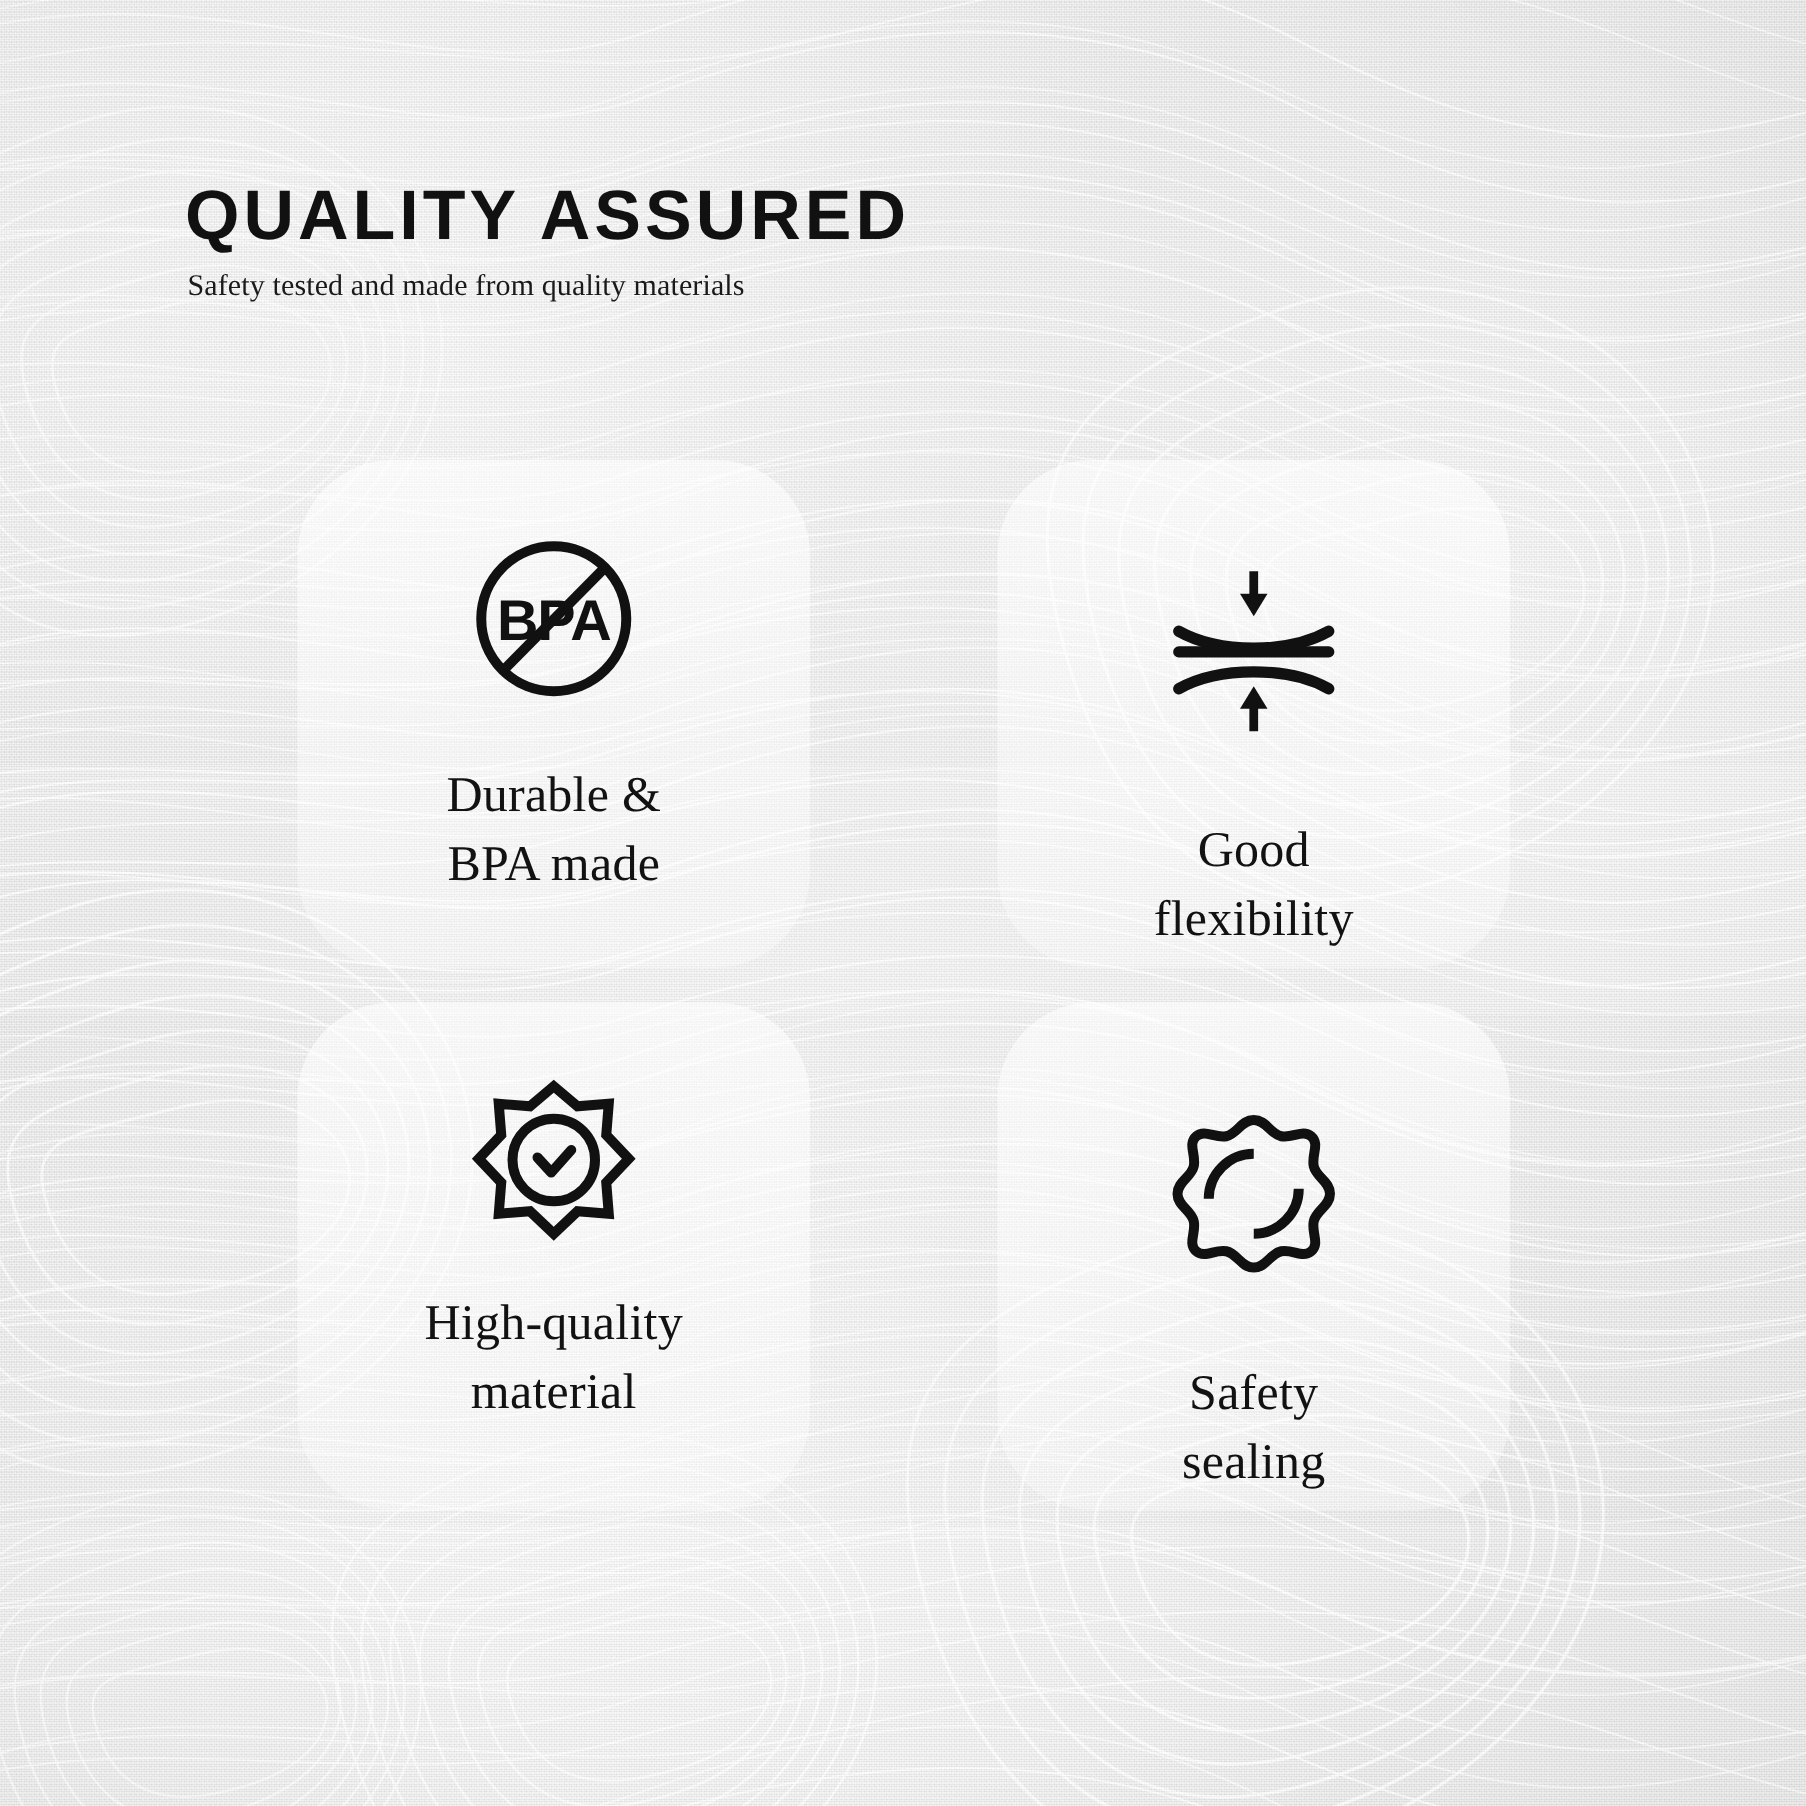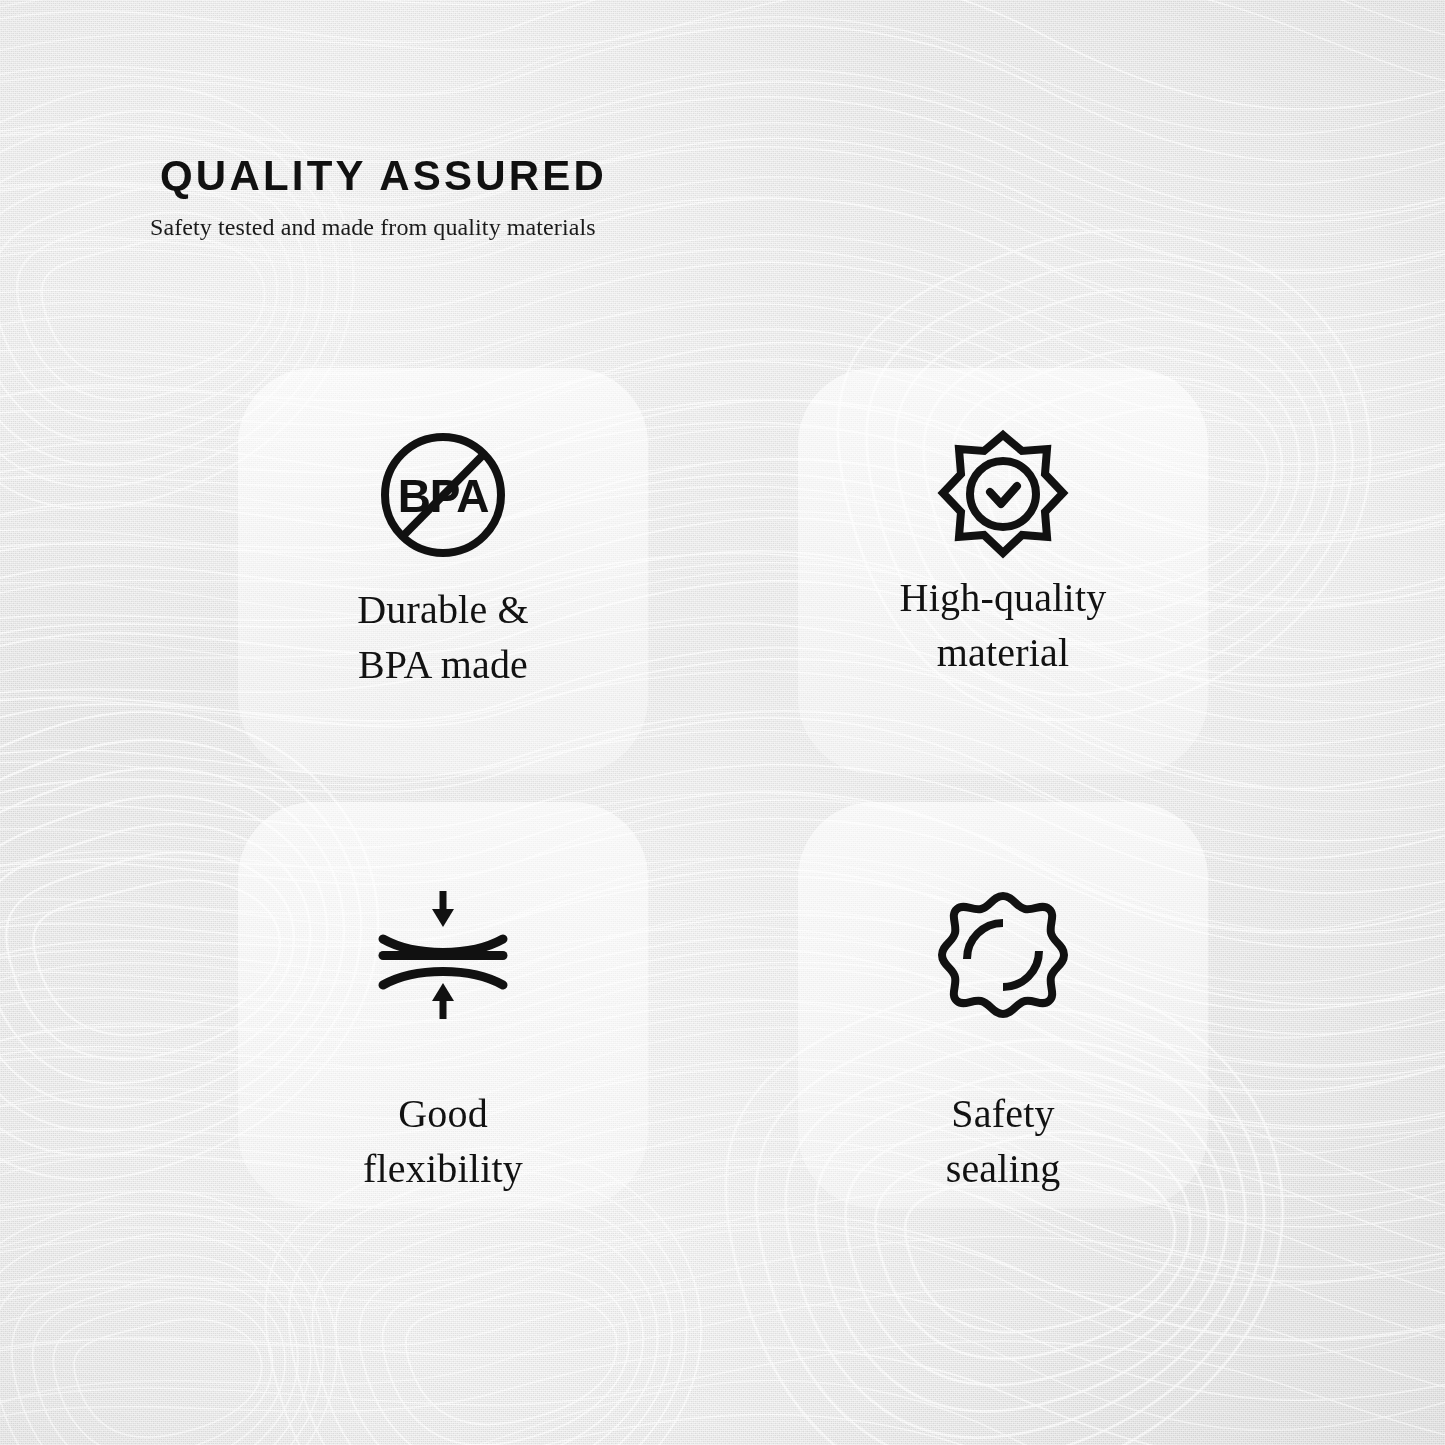--- a/index.html
+++ b/index.html
@@ -43,24 +43,24 @@
   .bg-vignette {
     position: absolute; inset: 0;
     background: radial-gradient(ellipse 95% 95% at 50% 45%, rgba(255,255,255,.18) 0%, rgba(255,255,255,0) 55%, rgba(120,120,120,.07) 100%);
   }
 
   
   .content { position: absolute; inset: 0; }
 
   .header { position: absolute; left: 148px; top: 142px; width: 1000px; }
   .title {
-    margin: 12px;
+    margin: 0;
     font-family: "Liberation Sans", sans-serif;
     font-weight: 700;
-    font-size: 42px;
+    font-size: 56px;
     line-height: 1.06;
     letter-spacing: 3.2px;
     color: #111111;
     white-space: nowrap;
   }
   .subtitle {
     margin: 14px 0 0 2px;
     font-family: "Liberation Serif", serif;
     font-weight: 400;
     font-size: 24px;
@@ -97,20 +97,21 @@
   }
   .icon-wrap {
     width: 150px;
     height: 150px;
     display: flex;
     align-items: center;
     justify-content: center;
   }
   .icon-wrap svg { display: block; }
   .card-label {
+    margin-top: 26px;
     font-family: "Liberation Serif", serif;
     font-size: 40px;
     line-height: 1.38;
     color: #121212;
     text-align: center;
     letter-spacing: .2px;
   }
   .card-label .l2 { display: block; }
 
   
@@ -211,54 +212,54 @@
               <text x="70" y="87" text-anchor="middle">BPA</text>
             </g>
           </svg>
         </div>
         <div class="card-label">
           <span>Durable &amp;</span>
           <span class="l2">BPA made</span>
         </div>
       </div>
 
+      <div class="card c3">
+        <div class="icon-wrap">
+          <svg width="136" height="140" viewBox="0 0 136 140" xmlns="http://www.w3.org/2000/svg">
+
+            <path d="M68 6 L68 26" stroke="#111111" stroke-width="7" stroke-linecap="butt"></path>
+            <path d="M57 24 L79 24 L68 42 Z" fill="#111111"></path>
+
+            <path d="M8 54 C 40 72, 96 72, 128 54" fill="none" stroke="#111111" stroke-width="9" stroke-linecap="round"></path>
+
+            <path d="M8 70.5 L128 70.5" stroke="#111111" stroke-width="9" stroke-linecap="round"></path>
+
+            <path d="M8 100 C 40 82, 96 82, 128 100" fill="none" stroke="#111111" stroke-width="9" stroke-linecap="round"></path>
+
+            <path d="M68 134 L68 114" stroke="#111111" stroke-width="7" stroke-linecap="butt"></path>
+            <path d="M57 116 L79 116 L68 98 Z" fill="#111111"></path>
+          </svg>
+        </div>
+        <div class="card-label">
+          <span>Good</span>
+          <span class="l2">flexibility</span>
+        </div>
+      </div>
+
       <div class="card c2">
         <div class="icon-wrap">
           <svg width="132" height="132" viewBox="0 0 132 132" xmlns="http://www.w3.org/2000/svg">
             <path d="M66 6 L85 22 L110 20 L108 45 L126 64 L108 83 L110 108 L85 106 L66 124 L47 106 L22 108 L24 83 L6 64 L24 45 L22 20 L47 22 Z" fill="none" stroke="#111111" stroke-width="8" stroke-linejoin="miter"></path>
             <circle cx="66" cy="65" r="33" fill="none" stroke="#111111" stroke-width="8"></circle>
             <path d="M53 63 L64 75 L80 57" fill="none" stroke="#111111" stroke-width="8" stroke-linecap="round" stroke-linejoin="round"></path>
           </svg>
         </div>
         <div class="card-label">
           <span>High-quality</span>
           <span class="l2">material</span>
-        </div>
-      </div>
-
-      <div class="card c3">
-        <div class="icon-wrap">
-          <svg width="136" height="140" viewBox="0 0 136 140" xmlns="http://www.w3.org/2000/svg">
-
-            <path d="M68 6 L68 26" stroke="#111111" stroke-width="7" stroke-linecap="butt"></path>
-            <path d="M57 24 L79 24 L68 42 Z" fill="#111111"></path>
-
-            <path d="M8 54 C 40 72, 96 72, 128 54" fill="none" stroke="#111111" stroke-width="9" stroke-linecap="round"></path>
-
-            <path d="M8 70.5 L128 70.5" stroke="#111111" stroke-width="9" stroke-linecap="round"></path>
-
-            <path d="M8 100 C 40 82, 96 82, 128 100" fill="none" stroke="#111111" stroke-width="9" stroke-linecap="round"></path>
-
-            <path d="M68 134 L68 114" stroke="#111111" stroke-width="7" stroke-linecap="butt"></path>
-            <path d="M57 116 L79 116 L68 98 Z" fill="#111111"></path>
-          </svg>
-        </div>
-        <div class="card-label">
-          <span>Good</span>
-          <span class="l2">flexibility</span>
         </div>
       </div>
 
       <div class="card c4">
         <div class="icon-wrap">
           <svg width="132" height="132" viewBox="0 0 132 132" xmlns="http://www.w3.org/2000/svg">
 
             <path d="M66 7
                      C 76 7, 79 18, 88 20
                      C 97 22, 105 14, 112 20

